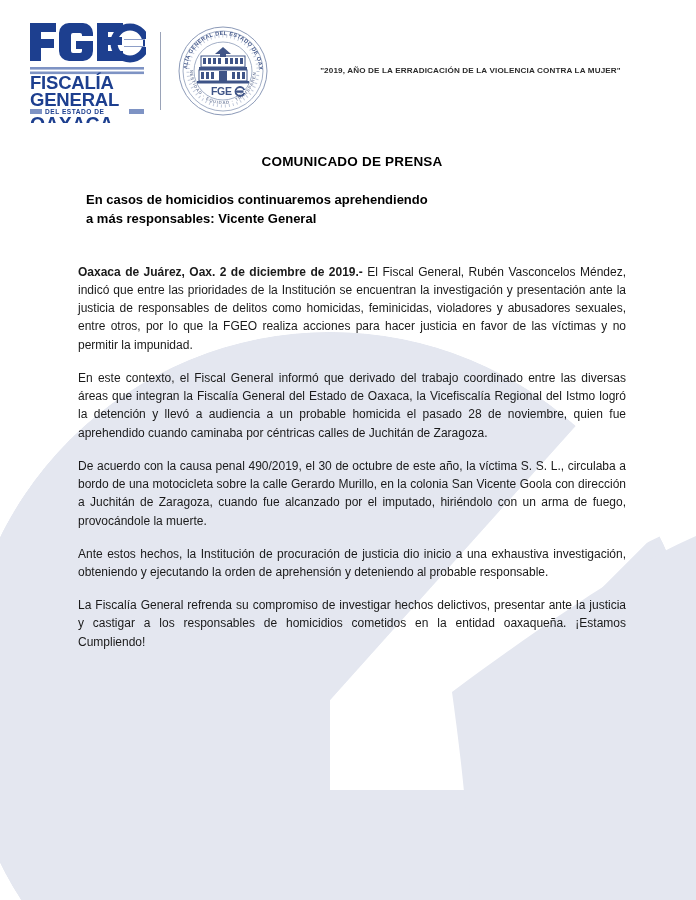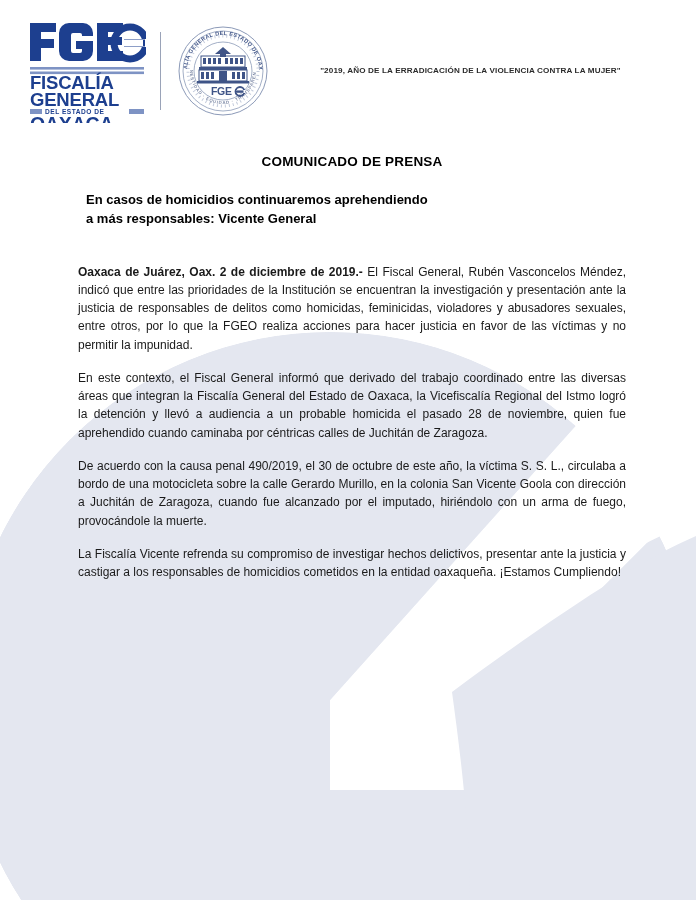--- a/index.html
+++ b/index.html
@@ -260,19 +260,20 @@
     </h2>
 
     <div class="body-text">
 
       <p class="para"><span class="dateline">Oaxaca de Juárez, Oax. 2 de diciembre de 2019.-</span><span> El Fiscal General, Rubén Vasconcelos Méndez, indicó que entre las prioridades de la Institución se encuentran la investigación y presentación ante la justicia de responsables de delitos como homicidas, feminicidas, violadores y abusadores sexuales, entre otros, por lo que la FGEO realiza acciones para hacer justicia en favor de las víctimas y no permitir la impunidad.</span></p>
 
       <p class="para">En este contexto, el Fiscal General informó que derivado del trabajo coordinado entre las diversas áreas que integran la Fiscalía General del Estado de Oaxaca, la Vicefiscalía Regional del Istmo logró la detención y llevó a audiencia a un probable homicida el pasado 28 de noviembre, quien fue aprehendido cuando caminaba por céntricas calles de Juchitán de Zaragoza.</p>
 
       <p class="para">De acuerdo con la causa penal 490/2019, el 30 de octubre de este año, la víctima S. S. L., circulaba a bordo de una motocicleta sobre la calle Gerardo Murillo, en la colonia San Vicente Goola con dirección a Juchitán de Zaragoza, cuando fue alcanzado por el imputado, hiriéndolo con un arma de fuego, provocándole la muerte.</p>
 
-
-
-      <p class="para">La Fiscalía Vicente refrenda su compromiso de investigar hechos delictivos, presentar ante la justicia y castigar a los responsables de homicidios cometidos en la entidad oaxaqueña. ¡Estamos Cumpliendo!</p>
+      <p class="para">Ante estos hechos, la Institución de procuración de justicia dio inicio a una exhaustiva investigación, obteniendo y ejecutando la orden de aprehensión y deteniendo al probable responsable.</p>
+
+
+      <p class="para">La Fiscalía General refrenda su compromiso de investigar hechos delictivos, presentar ante la justicia y castigar a los responsables de homicidios cometidos en la entidad oaxaqueña. ¡Estamos Cumpliendo!</p>
 
     </div>
   </div>
 </div>
 
 </body></html>

